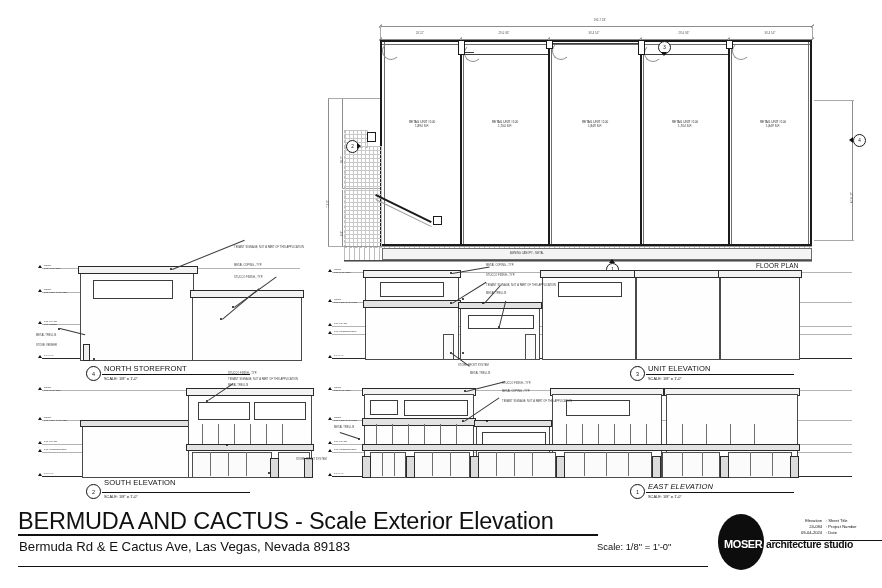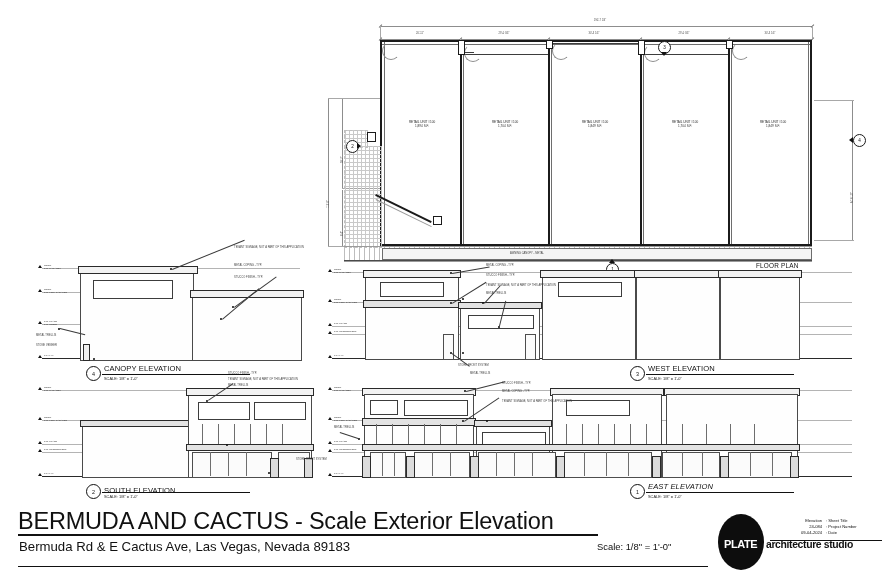--- a/index.html
+++ b/index.html
@@ -299,21 +299,21 @@
     <div class="leader" style="left:202px;top:67px;width:48px;transform:rotate(-40deg);"></div>
     <div class="mini" style="left:214px;top:24px;">STUCCO FINISH - TYP.</div>
     <div class="ldot" style="left:38px;top:76px;"></div>
     <div class="leader" style="left:40px;top:76px;width:26px;transform:rotate(14deg);"></div>
     <div class="mini" style="left:16px;top:82px;">METAL TRELLIS</div>
     <div class="mini" style="left:16px;top:92px;">STONE VENEER</div>
     <div class="ldot" style="left:73px;top:106px;"></div>
 
     <div class="viewtitle" style="left:66px;top:108px;width:200px;height:24px;">
       <div class="vt-bub" style="left:0px;top:6px;">4</div>
-      <div class="vt-name" style="left:18px;top:4px;">CANOPY ELEVATION</div>
+      <div class="vt-name" style="left:18px;top:4px;">NORTH STOREFRONT</div>
       <div class="vt-rule" style="left:16px;top:14px;width:148px;"></div>
       <div class="vt-scale" style="left:18px;top:16px;">SCALE:  1/8" = 1'-0"</div>
     </div>
   </div>
 
   <div class="abs" id="view-west" style="left:310px;top:258px;width:560px;height:122px;">
 
     <div class="hl-light" style="left:22px;top:14px;width:520px;"></div>
     <div class="hl-light" style="left:22px;top:44px;width:520px;"></div>
     <div class="hl-light" style="left:22px;top:68px;width:520px;"></div>
@@ -379,21 +379,21 @@
     <div class="ldot" style="left:188px;top:68px;"></div>
     <div class="leader" style="left:189px;top:68px;width:26px;transform:rotate(-76deg);"></div>
     <div class="mini" style="left:200px;top:-6px;">AWNING CANOPY - METAL</div>
     <div class="ldot" style="left:140px;top:94px;"></div>
     <div class="ldot" style="left:152px;top:94px;"></div>
     <div class="leader" style="left:142px;top:95px;width:22px;transform:rotate(36deg);"></div>
     <div class="mini" style="left:148px;top:106px;">STORE FRONT SYSTEM</div>
 
     <div class="viewtitle" style="left:320px;top:102px;width:200px;height:24px;">
       <div class="vt-bub" style="left:0px;top:6px;">3</div>
-      <div class="vt-name" style="left:18px;top:4px;">WEST ELEVATION</div>
+      <div class="vt-name" style="left:18px;top:4px;">UNIT ELEVATION</div>
       <div class="vt-rule" style="left:16px;top:14px;width:148px;"></div>
       <div class="vt-scale" style="left:18px;top:16px;">SCALE:  1/8" = 1'-0"</div>
     </div>
   </div>
 
   <div class="abs" id="view-south" style="left:20px;top:376px;width:300px;height:122px;">
 
     <div class="hl-light" style="left:22px;top:14px;width:268px;"></div>
     <div class="hl-light" style="left:22px;top:44px;width:268px;"></div>
     <div class="hl-light" style="left:22px;top:68px;width:268px;"></div>
@@ -452,21 +452,21 @@
     <div class="leader" style="left:188px;top:24px;width:30px;transform:rotate(-34deg);"></div>
     <div class="mini" style="left:208px;top:-4px;">STUCCO FINISH - TYP.</div>
     <div class="mini" style="left:208px;top:2px;">TENANT SIGNAGE, NOT A PART OF THIS APPLICATION</div>
     <div class="mini" style="left:208px;top:8px;">METAL TRELLIS</div>
     <div class="ldot" style="left:206px;top:68px;"></div>
     <div class="mini" style="left:276px;top:82px;">STORE FRONT SYSTEM</div>
     <div class="ldot" style="left:248px;top:96px;"></div>
 
     <div class="viewtitle" style="left:66px;top:102px;width:200px;height:24px;">
       <div class="vt-bub" style="left:0px;top:6px;">2</div>
-      <div class="vt-name" style="left:18px;top:8px;">SOUTH ELEVATION</div>
+      <div class="vt-name" style="left:18px;top:0;">SOUTH ELEVATION</div>
       <div class="vt-rule" style="left:16px;top:14px;width:148px;"></div>
       <div class="vt-scale" style="left:18px;top:16px;">SCALE:  1/8" = 1'-0"</div>
     </div>
   </div>
 
   <div class="abs" id="view-east" style="left:310px;top:376px;width:560px;height:122px;">
 
     <div class="hl-light" style="left:22px;top:14px;width:520px;"></div>
     <div class="hl-light" style="left:22px;top:44px;width:520px;"></div>
     <div class="hl-light" style="left:22px;top:68px;width:520px;"></div>
@@ -595,16 +595,16 @@
   <div class="tb-meta" style="left:782px;top:518px;text-align:right;width:40px;">Elevation</div>
   <div class="tb-meta" style="left:826px;top:518px;">: <span>Sheet Title</span></div>
 
   <div class="tb-meta" style="left:782px;top:524px;text-align:right;width:40px;">24-084</div>
   <div class="tb-meta" style="left:826px;top:524px;">: <span>Project Number</span></div>
 
   <div class="tb-meta" style="left:778px;top:530px;text-align:right;width:44px;">09-04-2024</div>
   <div class="tb-meta" style="left:826px;top:530px;">: <span>Date</span></div>
 
   <div id="logo-ell"></div>
-  <div id="logo-moser">PLATE</div>
+  <div id="logo-moser">MOSER</div>
   <div id="logo-arch">architecture studio</div>
 
 </div>
 
 </body></html>

